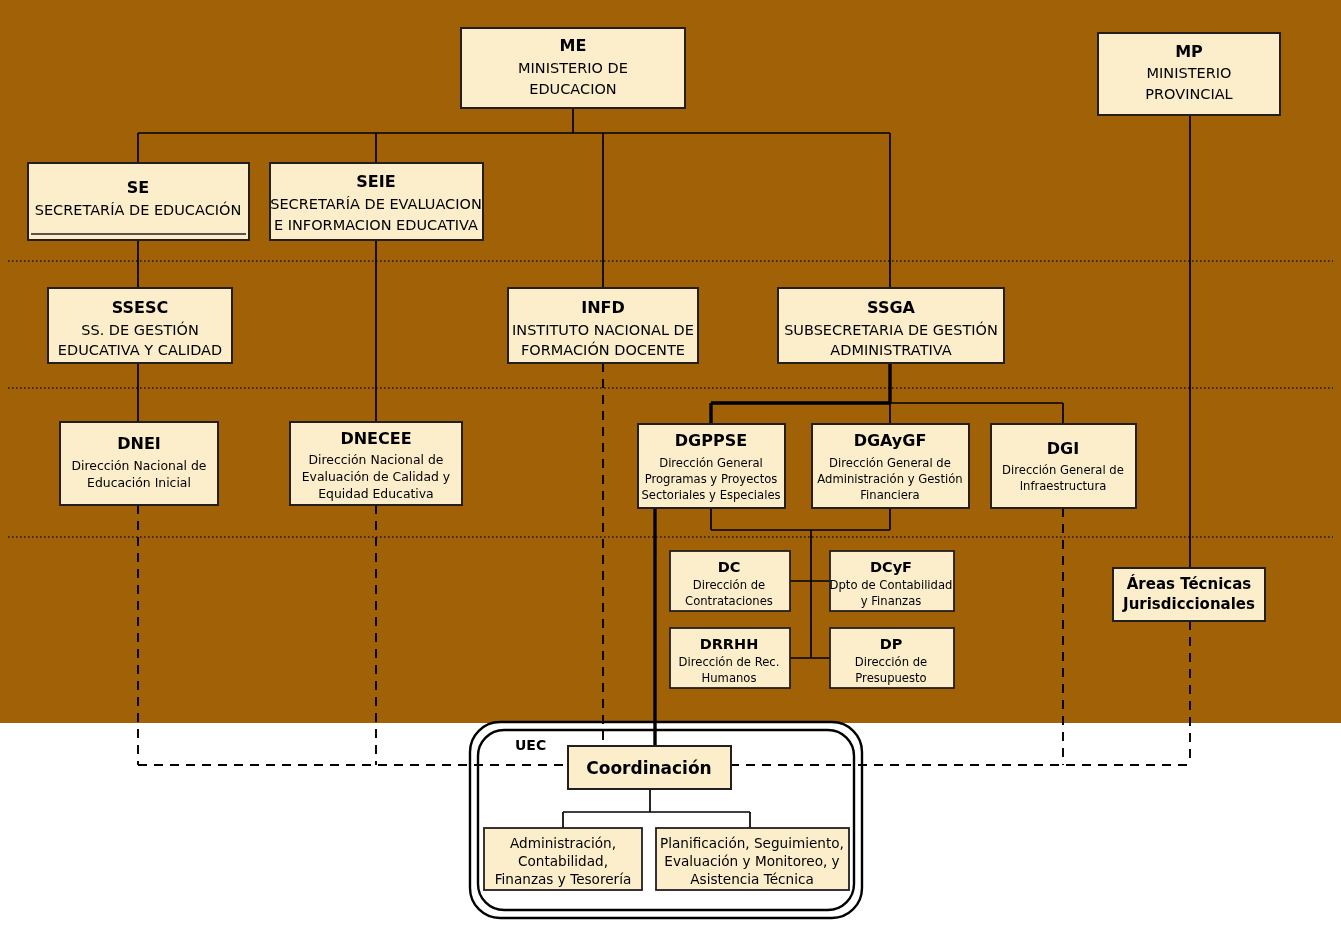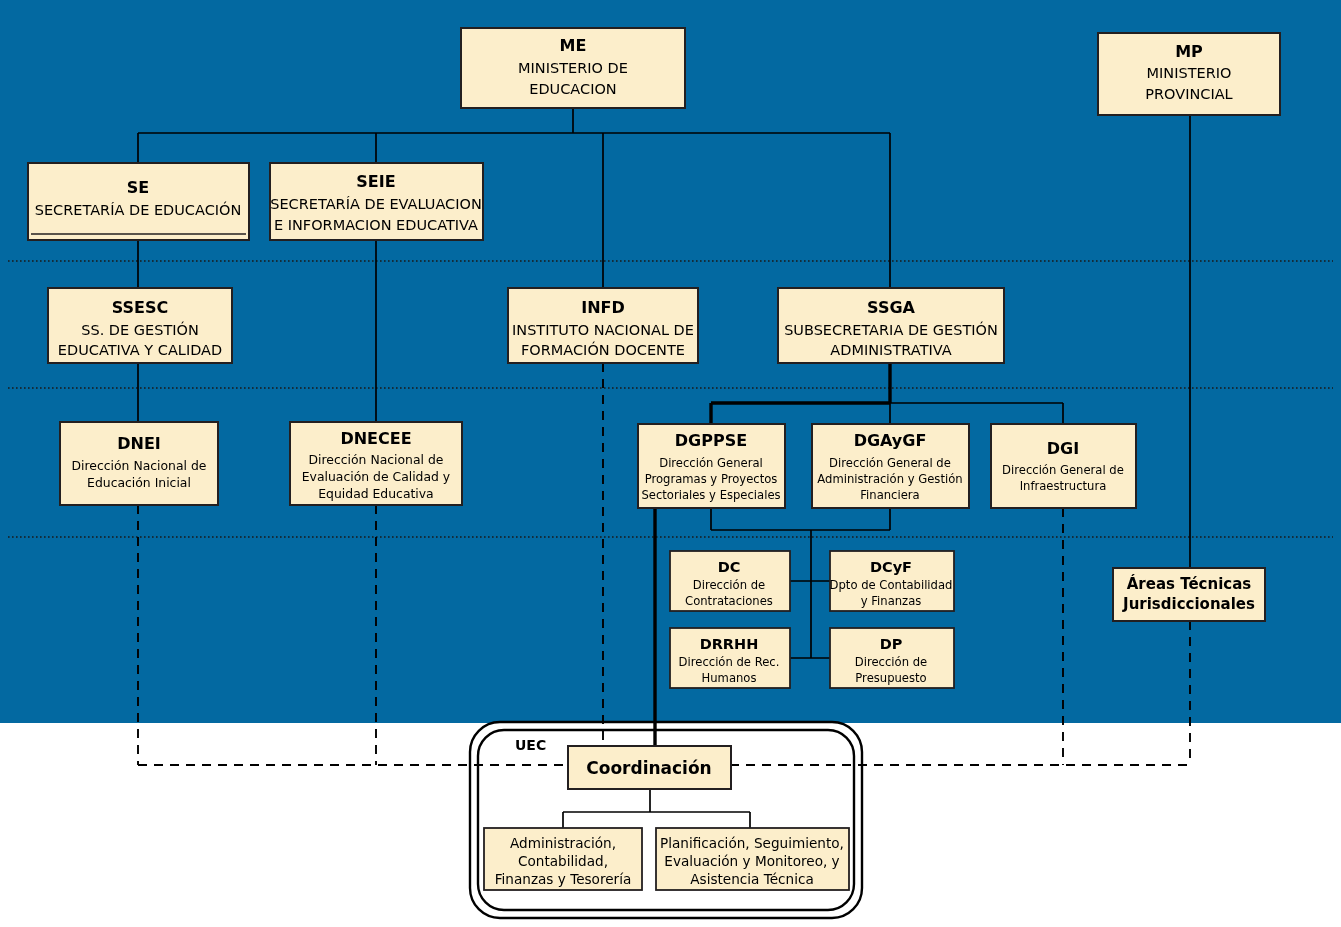--- a/index.html
+++ b/index.html
@@ -10,21 +10,21 @@
   body {
     font-family: "DejaVu Sans", sans-serif;
     width: 1341px;
     height: 927px;
     overflow: hidden;
   }
   #chart-root {
     position: relative;
     width: 1341px;
     height: 723px;
-    background: #0369a1;
+    background: #a16207;
   }
   svg#org-svg {
     position: absolute;
     left: 0;
     top: 0;
     width: 1341px;
     height: 927px;
     display: block;
   }
   .node-box {

